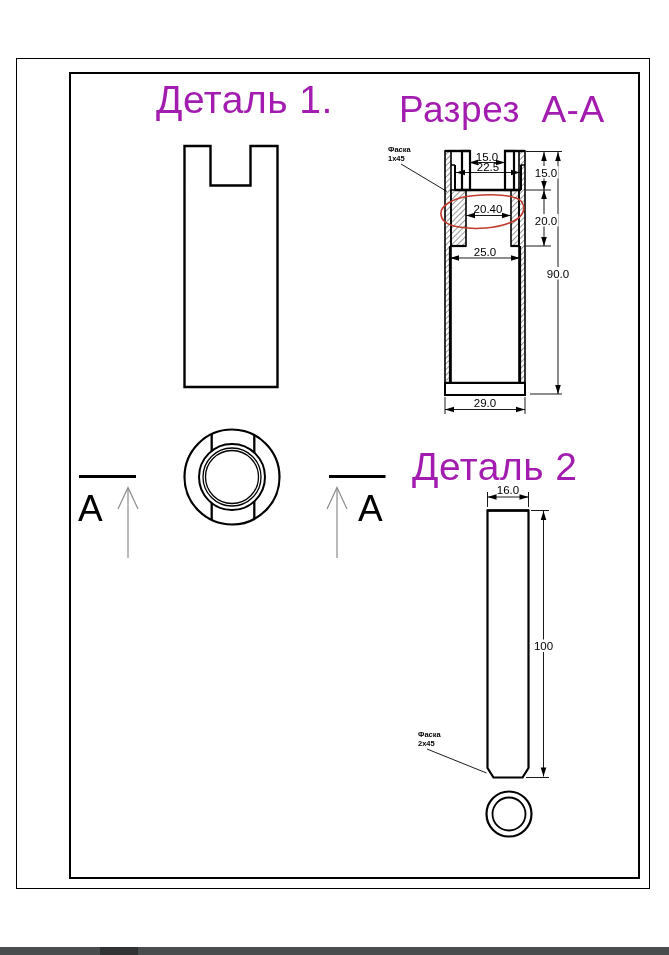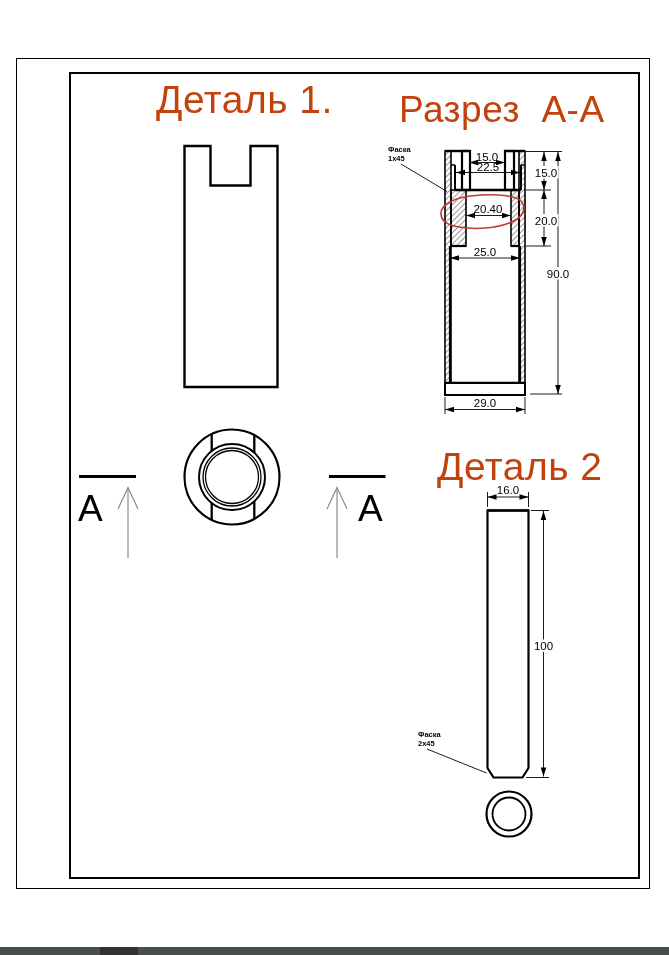--- a/index.html
+++ b/index.html
@@ -3,24 +3,24 @@
 <meta charset="utf-8">
 <style>
   html,body{margin:0;padding:0;}
   body{
     width:669px;height:955px;position:relative;background:#ffffff;
     font-family:"Liberation Sans", sans-serif;color:#000;overflow:hidden;
   }
   .frame{position:absolute;background:transparent;}
   #outer-frame{left:16px;top:58px;width:632px;height:829px;border:1.5px solid #000;}
   #inner-frame{left:69px;top:72px;width:567px;height:803px;border:2px solid #000;}
-  .big-title{position:absolute;font-size:39px;letter-spacing:0.5px;white-space:pre;color:#c2410c;}
+  .big-title{position:absolute;font-size:39px;letter-spacing:0.5px;white-space:pre;color:#a21caf;}
   #title-detail1{left:156px;top:78px;}
   #title-section{left:399px;top:89px;font-size:37px;}
-  #title-detail2{left:437px;top:445px;}
+  #title-detail2{left:412px;top:445px;}
   .sec-letter{position:absolute;font-size:37px;color:#000;}
   #letter-a-left{left:78px;top:488px;}
   #letter-a-right{left:358px;top:488px;}
   #drawing-svg{position:absolute;left:0;top:0;}
   #taskbar{position:absolute;left:0;top:947px;width:669px;height:8px;background:#4a4d4e;}
   #taskbar-segment{position:absolute;left:100px;top:0;width:38px;height:8px;background:#303234;}
   svg text{font-family:"Liberation Sans", sans-serif;fill:#000;}
   .dim-txt{font-size:11.5px;}
   .note-txt{font-size:7.5px;font-weight:bold;}
 </style>

